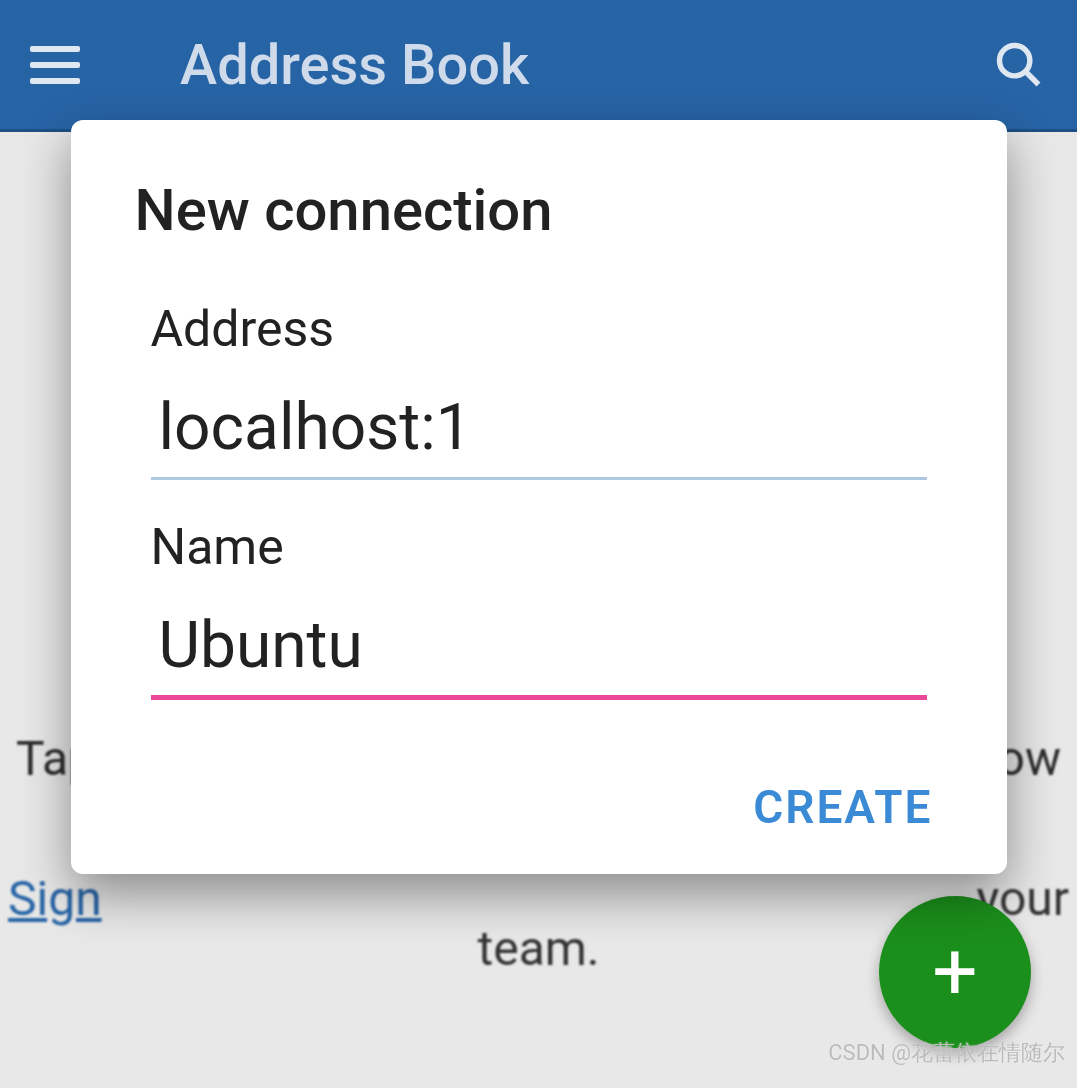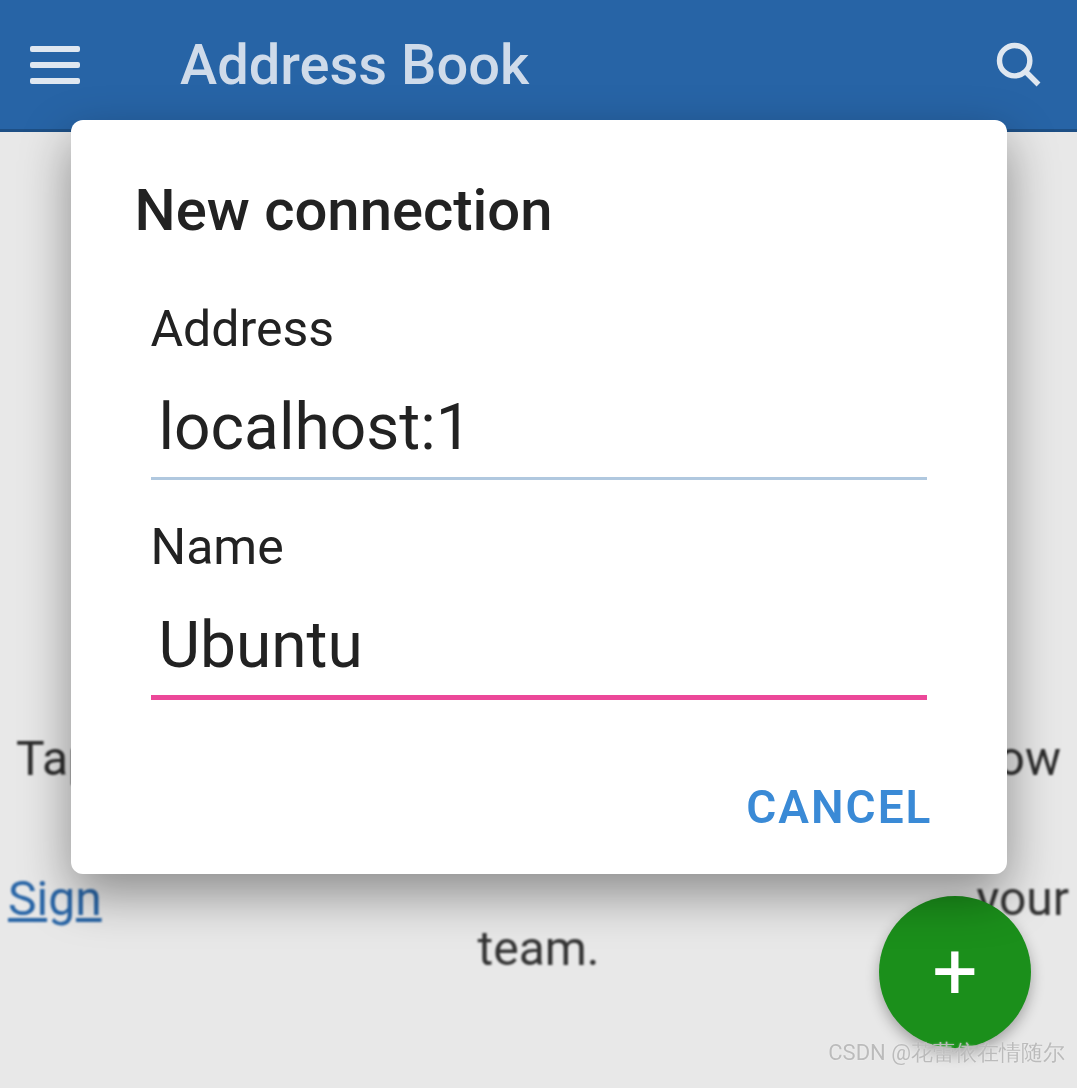--- a/index.html
+++ b/index.html
@@ -144,18 +144,18 @@
       <div class="field-label">Address</div>
       <input class="field-input" type="text" value="localhost:1" style="">
     </div>
 
     <div class="field-group">
       <div class="field-label">Name</div>
       <input class="field-input focused" type="text" value="Ubuntu" style="">
     </div>
 
     <div class="dialog-actions">
-      <button class="dialog-btn">CANCEL</button>
+      <button class="dialog-btn">CREATE</button>
     </div>
   </div>
 </div>
 
 <div class="watermark">CSDN @花蕾依在情随尔</div>
 
 </body></html>

